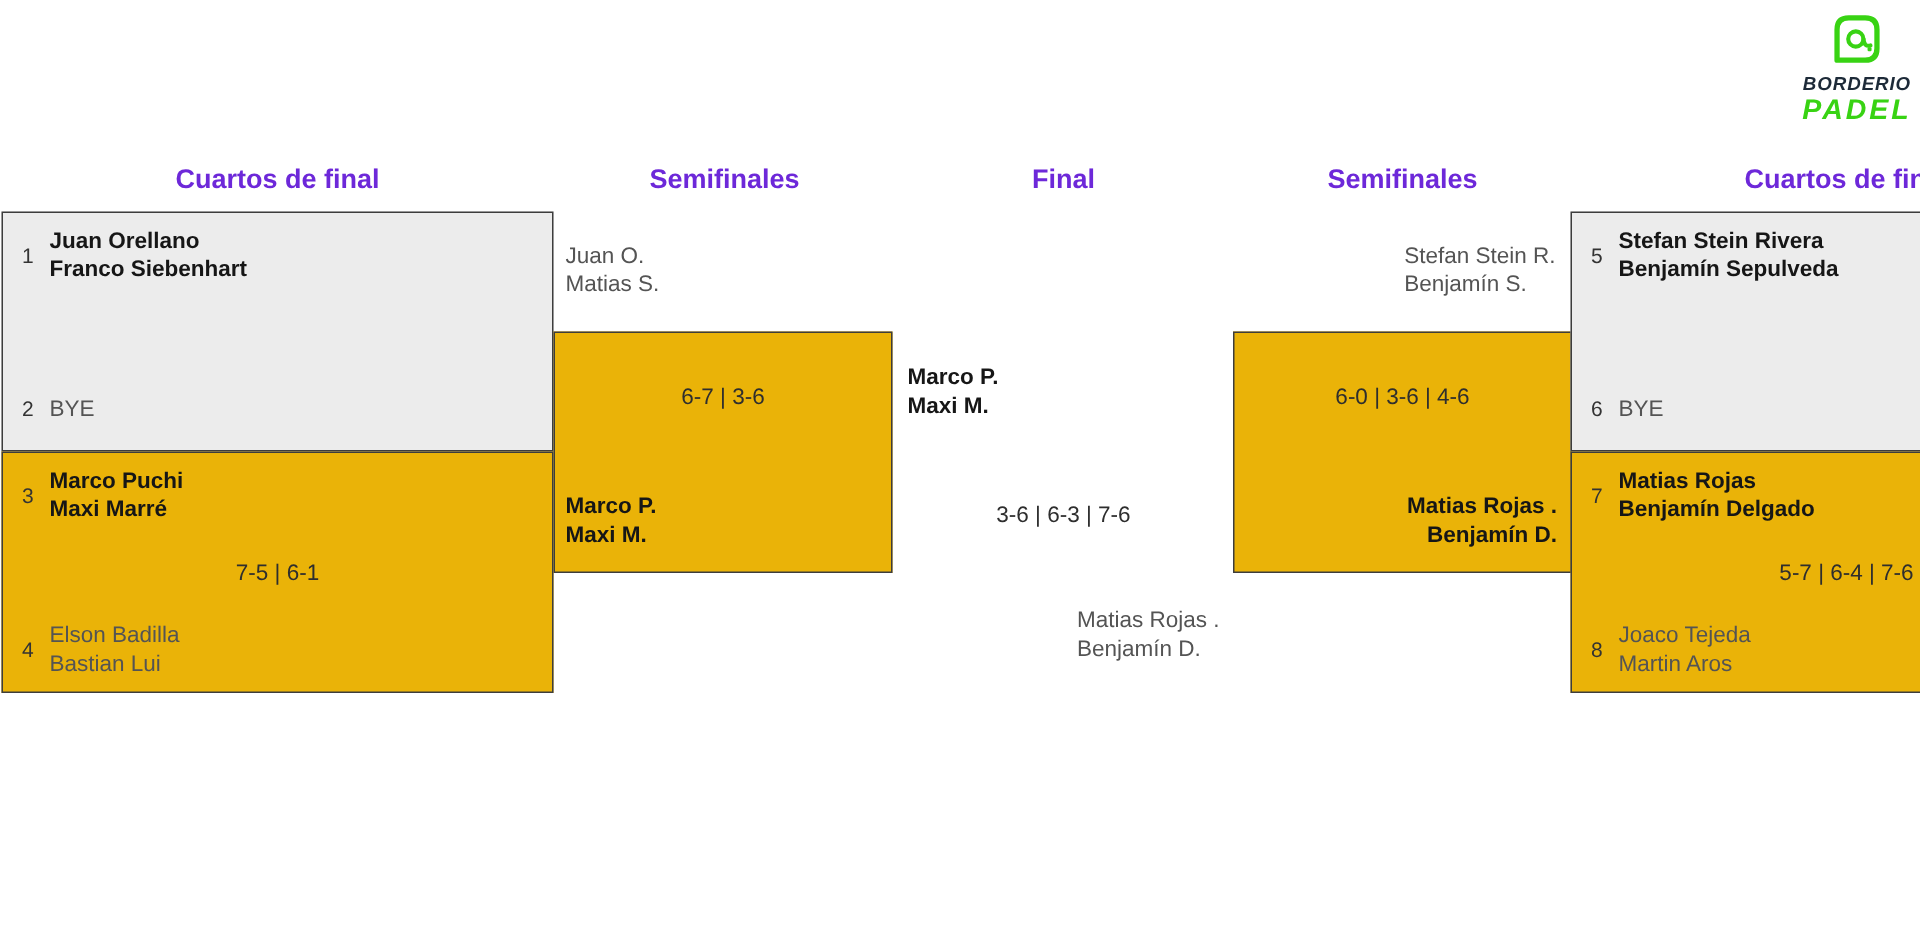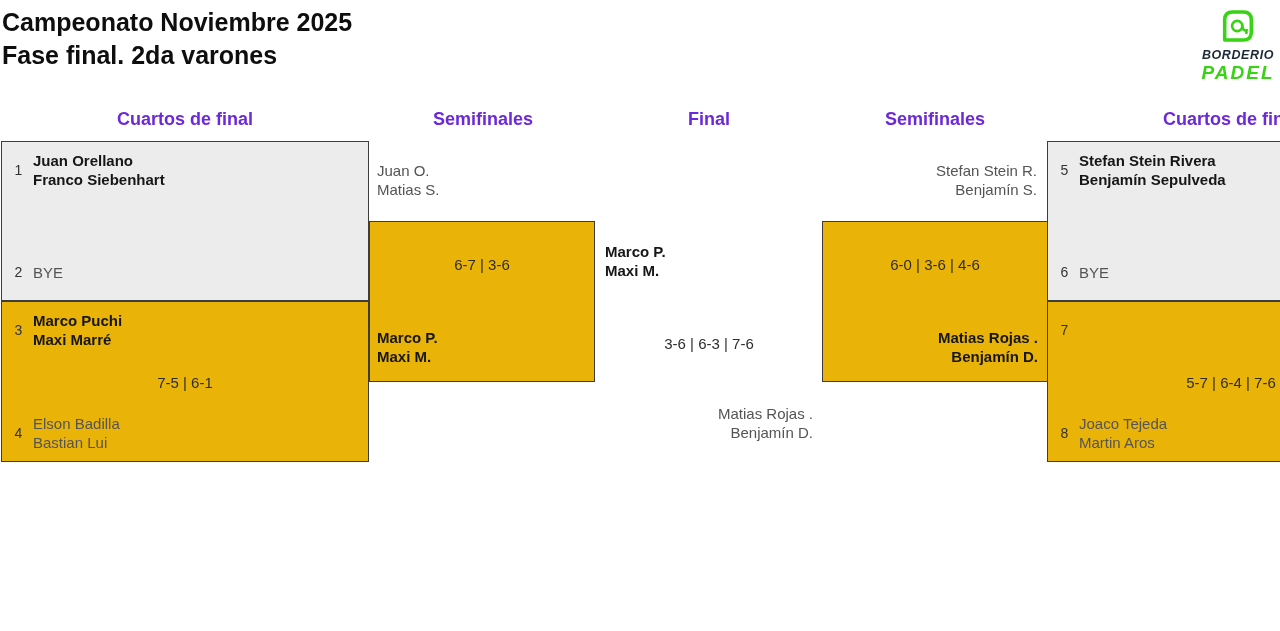--- a/index.html
+++ b/index.html
@@ -23,34 +23,30 @@
   .names{font-size:15px;line-height:19px;white-space:nowrap;}
   .winner .names{font-weight:700;color:#161616;}
   .loser .names{font-weight:400;color:#545454;}
   .score{position:absolute;font-size:15px;color:#2e2e2e;white-space:nowrap;}
   .score.qf-center{left:50%;top:50%;transform:translate(-50%,-50%);}
   .score.sf-top{left:50%;top:34px;transform:translateX(-50%);}
   .sf-inner-team{position:absolute;bottom:15px;}
   .sf-inner-team.left{left:7px;}
   .sf-inner-team.right{right:9px;text-align:right;}
   .float-team{position:absolute;font-size:15px;line-height:19px;white-space:nowrap;}
-  .float-team.right{text-align:right;}
+  .float-team.right{}
   .float-team.winner{font-weight:700;color:#161616;}
   .float-team.loser{font-weight:400;color:#545454;}
   .final-score{position:absolute;left:596px;top:335px;width:226px;text-align:center;font-size:15px;color:#2e2e2e;}
 </style>
 </head>
 <body>
 
 <div class="stage">
 
-  <div class="title">
-    <div>Campeonato Noviembre 2025</div>
-    <div>Fase final. 2da varones</div>
-  </div>
 
   <div class="logo">
     <span>
       <svg width="38" height="36" viewBox="0 0 48 46" fill="none">
         <path d="M7 41 L7 15 Q7 5 17 5 L31 5 Q41 5 41 15 L41 31 Q41 41 31 41 Z" stroke="#38d313" stroke-width="4.5" stroke-linejoin="round"></path>
         <circle cx="23" cy="23" r="6.5" stroke="#38d313" stroke-width="3.5"></circle>
         <path d="M29.5 23 q0.5 7 6 5.5" stroke="#38d313" stroke-width="3.5" stroke-linecap="round"></path>
         <rect x="33" y="30" width="3.4" height="3.4" rx="1" fill="#38d313"></rect>
         <rect x="37.5" y="35" width="3" height="3" rx="1" fill="#38d313"></rect>
       </svg>
@@ -145,20 +141,24 @@
       <span class="seed">6</span>
       <span class="names">
         <div>BYE</div>
       </span>
     </div>
   </div>
 
   <div class="box qf" style="left:1047px;top:301px;width:368px;height:161px;">
     <div class="teamrow winner">
       <span class="seed">7</span>
+      <span class="names">
+        <div>Matias Rojas</div>
+        <div>Benjamín Delgado</div>
+      </span>
     </div>
     <div class="score qf-center">5-7 | 6-4 | 7-6</div>
     <div class="teamrow loser">
       <span class="seed">8</span>
       <span class="names">
         <div>Joaco Tejeda</div>
         <div>Martin Aros</div>
       </span>
     </div>
   </div>

